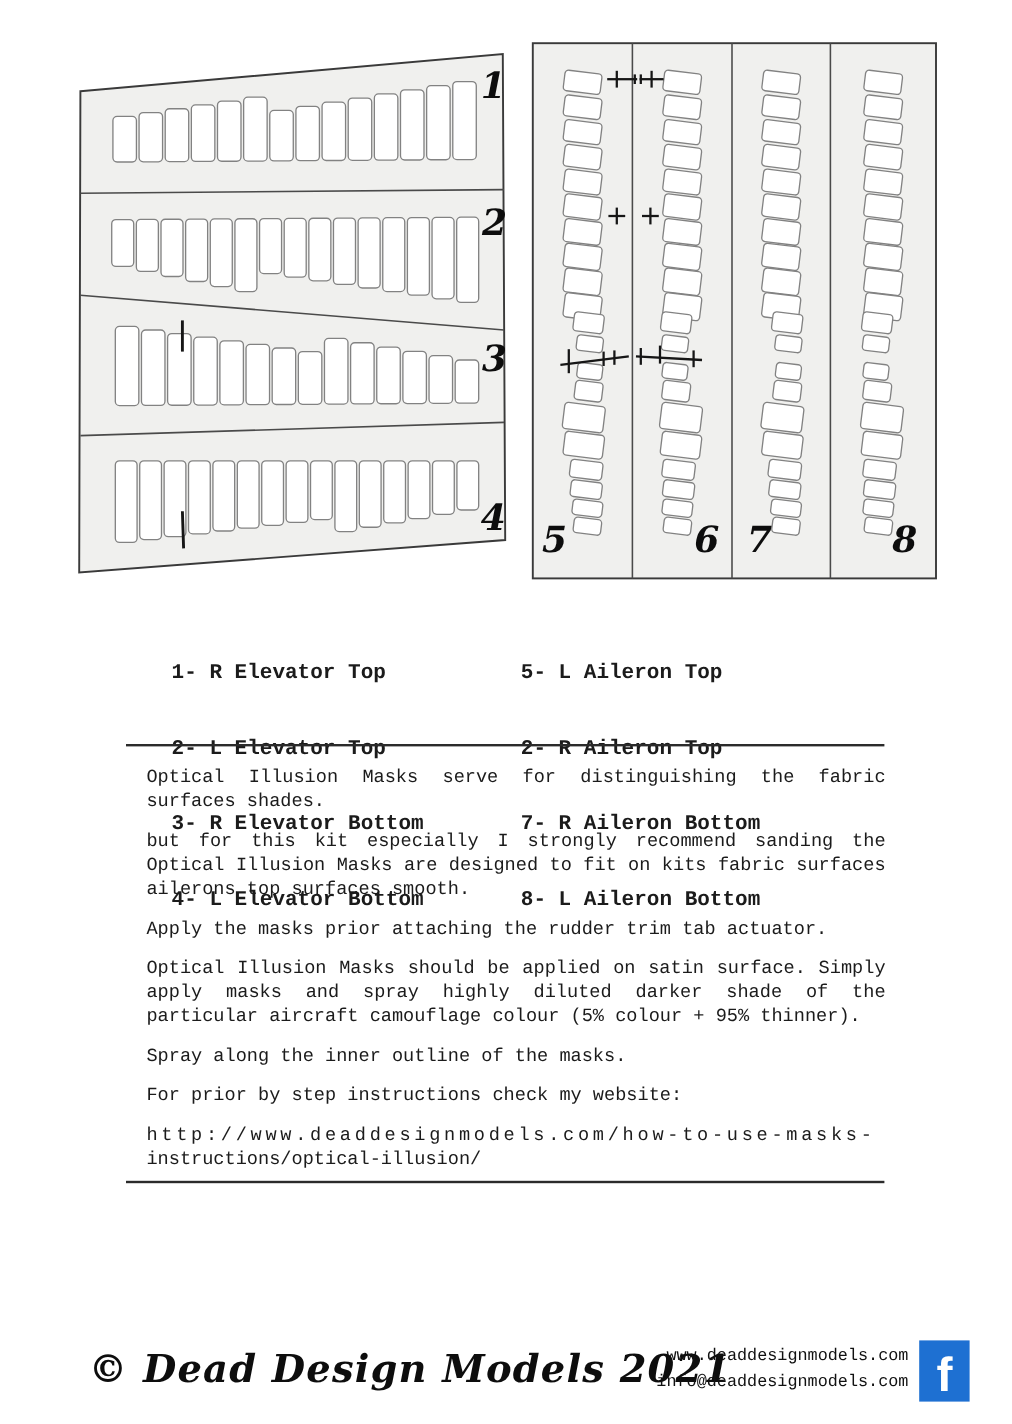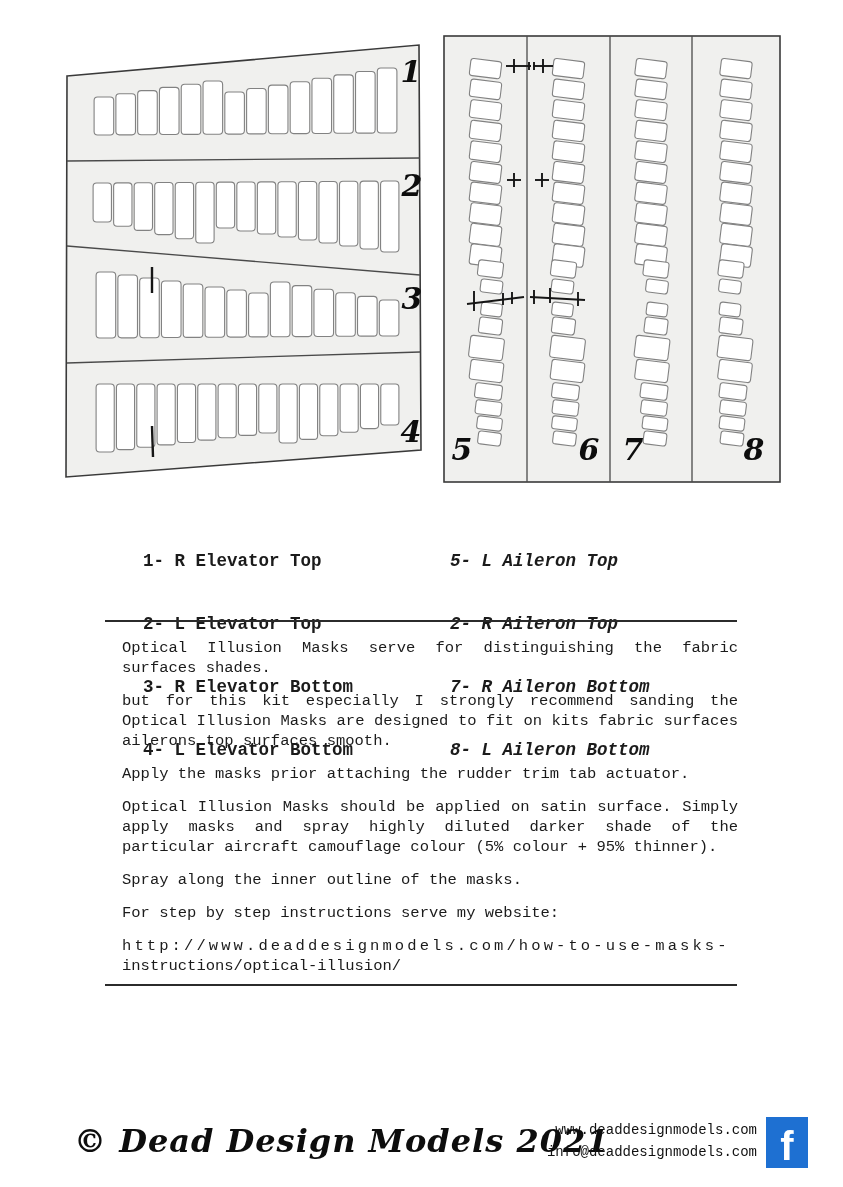--- a/index.html
+++ b/index.html
@@ -2,21 +2,21 @@
 <html><head>
 <meta charset="utf-8">
 <style>
   html,body{margin:0;padding:0;background:#ffffff;}
   .page{position:relative;width:843px;height:1187px;background:#ffffff;overflow:hidden;
         font-family:"Liberation Mono",monospace;color:#1b1b1b;}
   .diagram-svg{position:absolute;left:0;top:0;}
   .hand{font-family:"DejaVu Serif",serif;font-style:italic;font-weight:bold;fill:#0d0d0d;}
   .legend-col{position:absolute;font-weight:bold;font-size:17.5px;line-height:21px;white-space:pre;}
   .legend-left{left:143px;top:509px;}
-  .legend-right{left:450px;top:509px;font-style:italic;}
+  .legend-right{left:434px;top:509px;}
   .rule{position:absolute;left:105px;width:632px;height:2px;background:#2b2b2b;}
   .rule-top{top:620px;}
   .rule-bottom{top:984px;}
   .instructions{position:absolute;left:106px;top:638px;width:632px;font-size:15.5px;line-height:20px;}
   .para{margin:0 0 13px 0;}
   .tline{text-align:justify;text-align-last:justify;margin-left:16px;}
   .tline.last{text-align-last:left;}
   .tline.url-first{letter-spacing:3.1px;text-align-last:left;white-space:nowrap;}
   .copyright{position:absolute;left:74px;top:1122px;font-family:"DejaVu Serif",serif;
              font-style:italic;font-weight:bold;font-size:32px;letter-spacing:1px;color:#0d0d0d;}
@@ -256,21 +256,21 @@
       </div>
       <div class="para">
         <div class="tline">Optical Illusion Masks should be applied on satin surface. Simply</div>
         <div class="tline">apply masks and spray highly diluted darker shade of the</div>
         <div class="tline last">particular aircraft camouflage colour (5% colour + 95% thinner).</div>
       </div>
       <div class="para">
         <div class="tline last">Spray along the inner outline of the masks.</div>
       </div>
       <div class="para">
-        <div class="tline last">For step by step instructions serve my website:</div>
+        <div class="tline last">For prior by step instructions check my website:</div>
       </div>
       <div class="para">
         <div class="tline url-first">http://www.deaddesignmodels.com/how-to-use-masks-</div>
         <div class="tline last">instructions/optical-illusion/</div>
       </div>
     </div>
 
   <div class="rule rule-bottom"></div>
 
   <div class="copyright">© Dead Design Models 2021</div>

